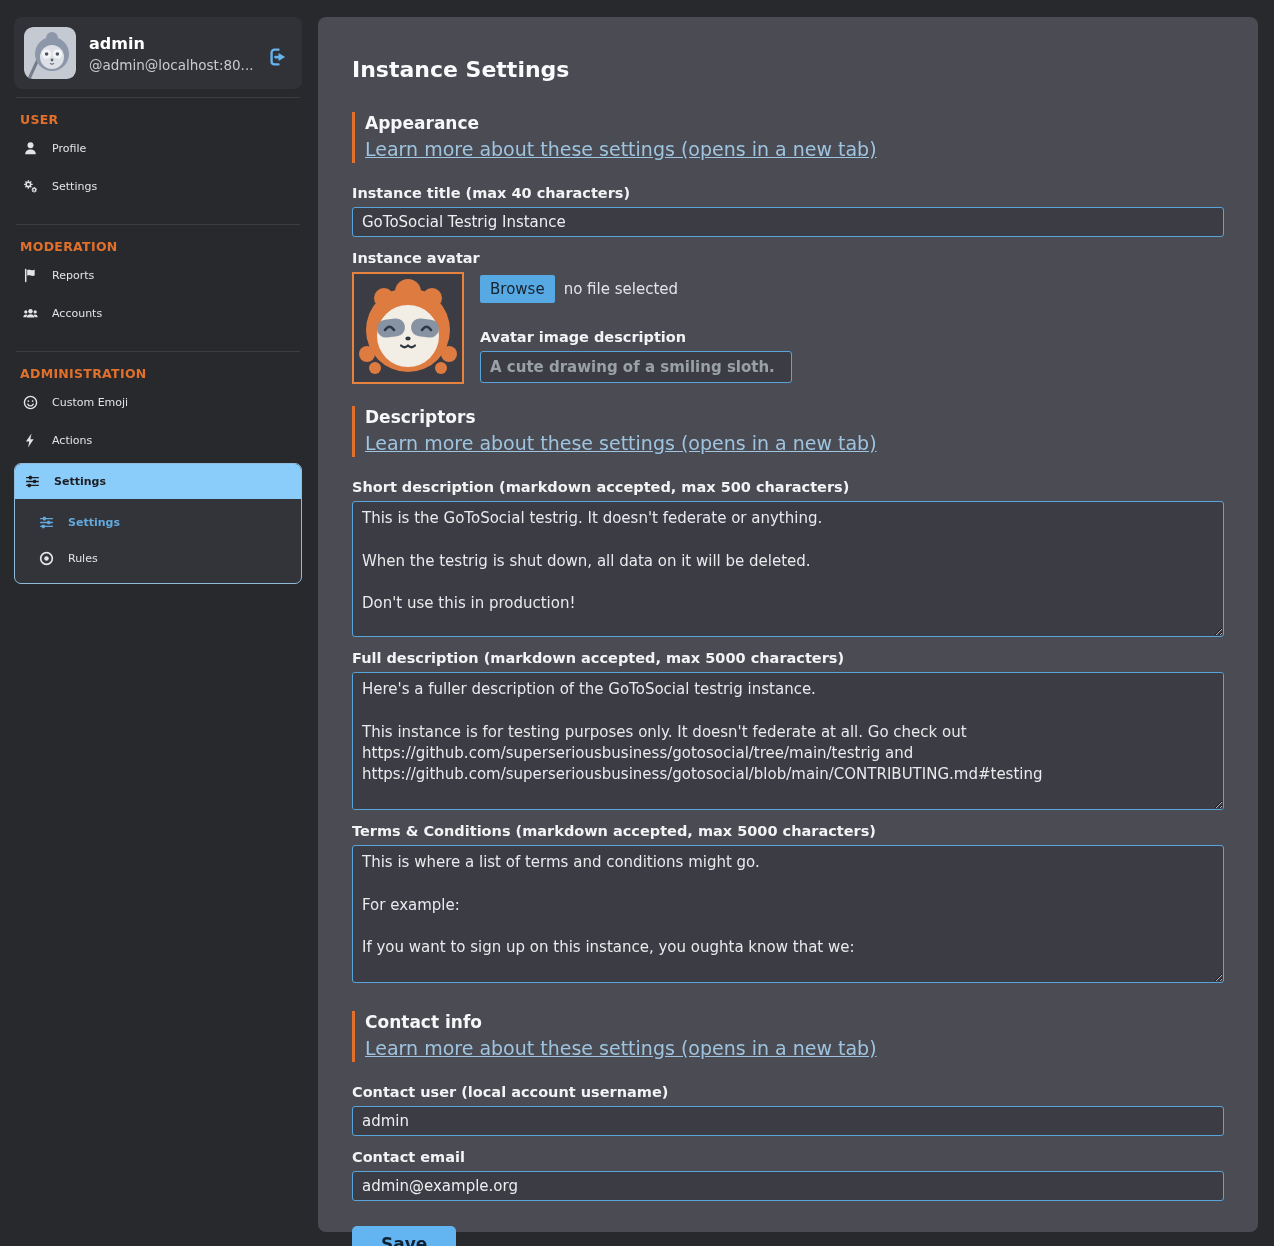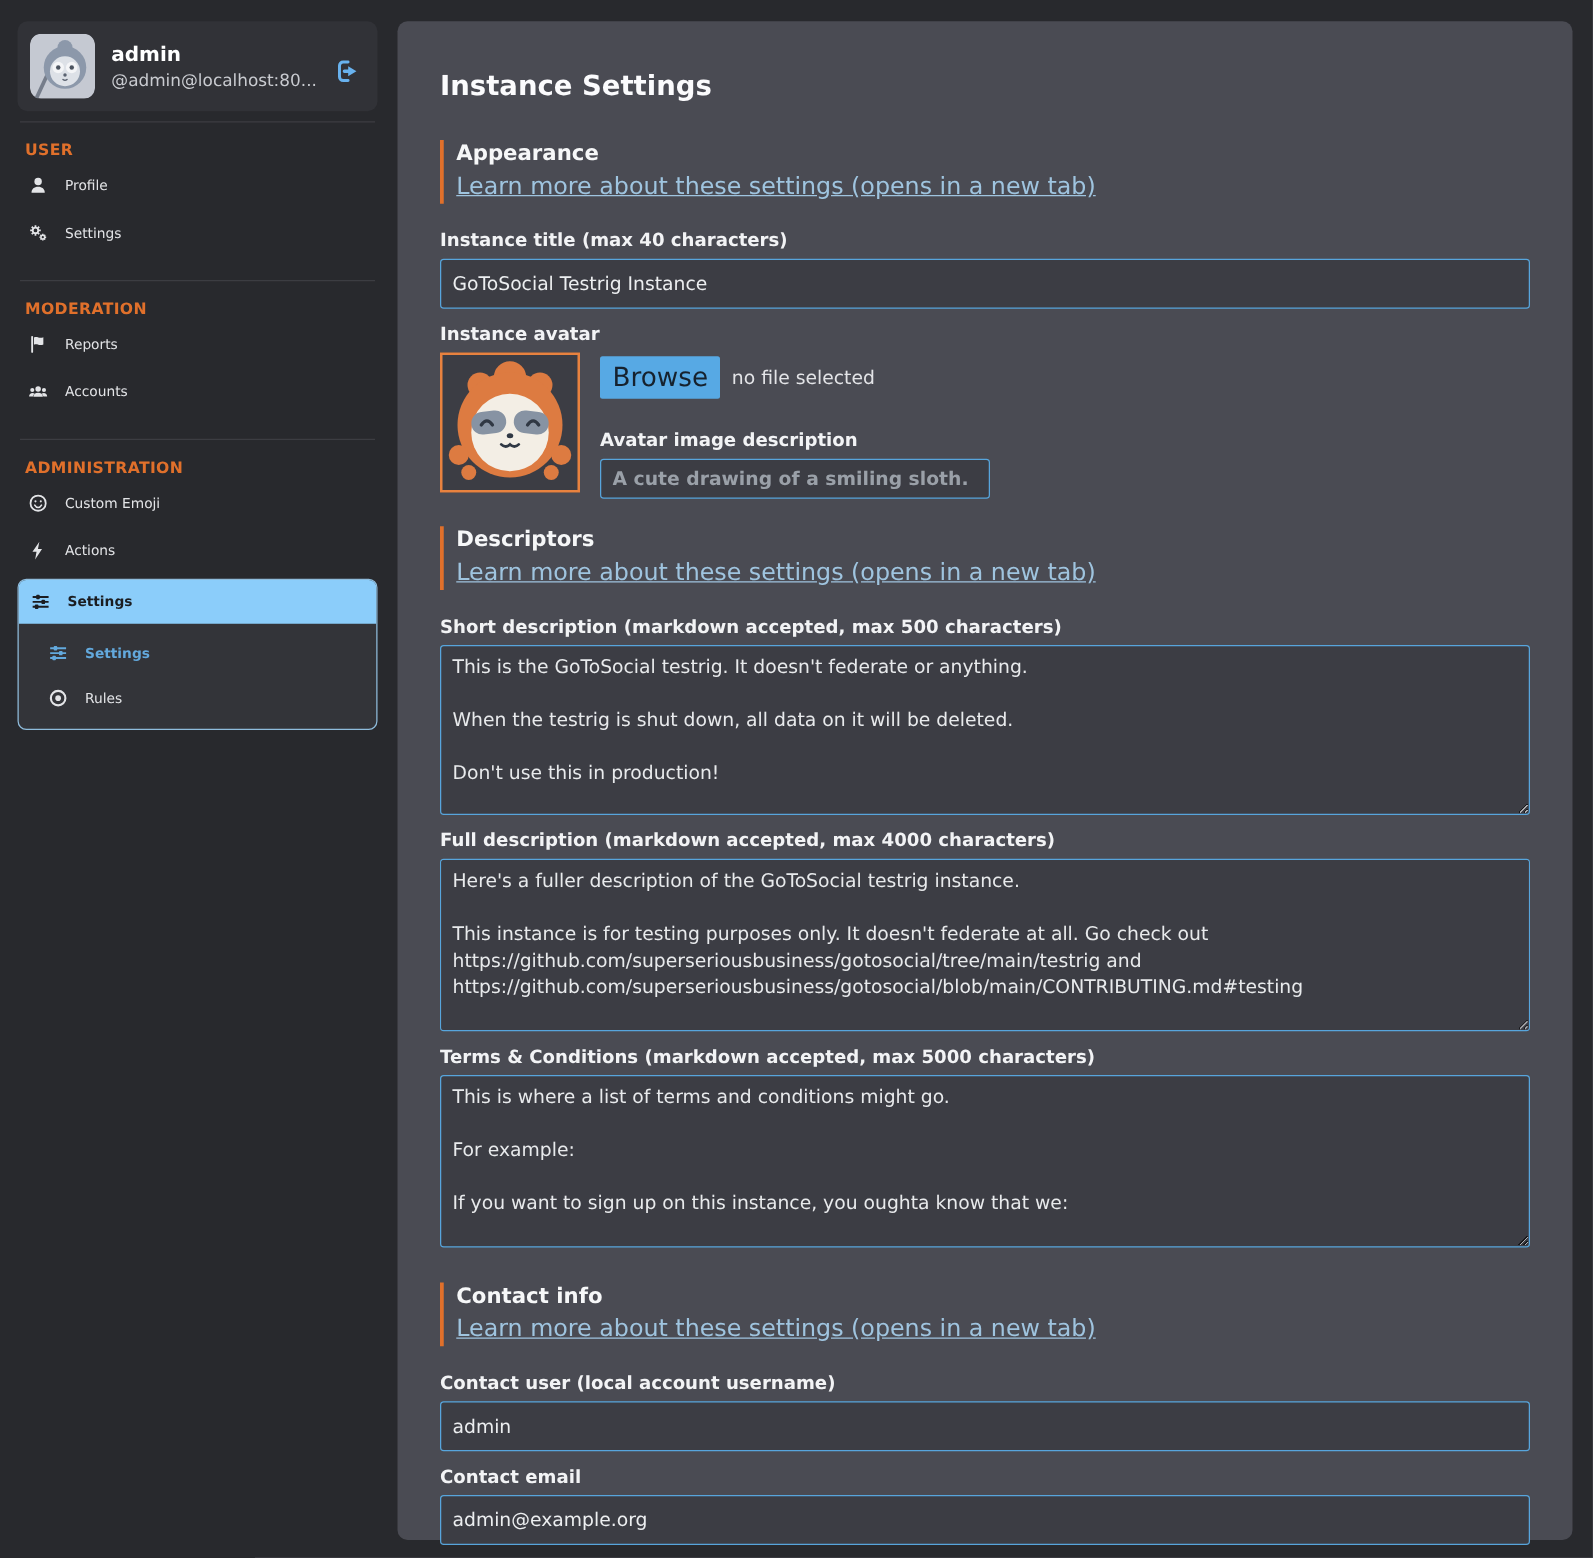--- a/index.html
+++ b/index.html
@@ -59,21 +59,21 @@
   .page-title { font-size:22px; font-weight:bold; color:#fbfbfd; margin:0 0 30px; }
 
   .sec-head { border-left:3px solid #e0702b; padding:1px 0 3px 10px; margin-bottom:22px; }
   .sec-head h2 { font-size:17px; color:#f6f7f8; margin:0 0 5px; }
   .learn-link { color:#9fc4df; font-size:19px; text-decoration:underline; cursor:pointer; }
 
   .f-label { display:block; color:#f2f3f5; font-weight:bold; font-size:14.5px; margin:12px 0 6px; }
   .field { margin-bottom:13px; }
 
   .text-input {
-    display:block; width:100%; height:40px;
+    display:block; width:100%; height:30px;
     background:#3c3d44; border:1.5px solid #57a5dc; border-radius:3px;
     color:#eceef0; font-size:15px; font-family:inherit; padding:0 9px;
   }
   .text-input::placeholder { color:#9aa0a8; opacity:1; }
   textarea.text-area {
     display:block; width:100%;
     background:#3c3d44; border:1.5px solid #57a5dc; border-radius:3px;
     color:#e8eaec; font-size:15px; font-family:inherit;
     padding:6px 9px; line-height:1.42; resize:vertical;
   }
@@ -83,21 +83,21 @@
   .avatar-row { display:flex; gap:16px; margin:2px 0 22px; }
   .big-avatar {
     width:112px; height:112px; border:2px solid #e8823f;
     background:#3c3d44; flex-shrink:0; overflow:hidden;
   }
   .big-avatar svg { width:100%; height:100%; }
   .avatar-right { padding-top:3px; }
   .file-row { display:flex; align-items:center; gap:9px; margin:0 0 26px; }
   .browse-btn {
     background:#57a9e4; color:#16222e; border:none;
-    font-size:21px; font-family:inherit; padding:5px 10px;
+    font-size:15px; font-family:inherit; padding:5px 10px;
     border-radius:2px; cursor:pointer;
   }
   .file-status { color:#e3e4e7; font-size:15px; }
   .avatar-right .text-input { width:312px; height:32px;font-weight:bold; }
 
   .section-gap { margin-top:28px; }
 
   .save-btn {
     background:#63b5f2; color:#0f2133; border:none;
     font-weight:bold; font-size:17px; font-family:inherit;
@@ -301,21 +301,21 @@
     <div class="field">
       <label class="f-label">Short description (markdown accepted, max 500 characters)</label>
       <textarea class="text-area ta-short" style="">This is the GoToSocial testrig. It doesn't federate or anything.
 
 When the testrig is shut down, all data on it will be deleted.
 
 Don't use this in production!</textarea>
     </div>
 
     <div class="field">
-      <label class="f-label">Full description (markdown accepted, max 4000 characters)</label>
+      <label class="f-label">Full description (markdown accepted, max 5000 characters)</label>
       <textarea class="text-area ta-tall" style="">Here's a fuller description of the GoToSocial testrig instance.
 
 This instance is for testing purposes only. It doesn't federate at all. Go check out https://github.com/superseriousbusiness/gotosocial/tree/main/testrig and https://github.com/superseriousbusiness/gotosocial/blob/main/CONTRIBUTING.md#testing
 
 Users on this instance:</textarea>
     </div>
 
     <div class="field">
       <label class="f-label">Terms &amp; Conditions (markdown accepted, max 5000 characters)</label>
       <textarea class="text-area ta-tall" style="">This is where a list of terms and conditions might go.

